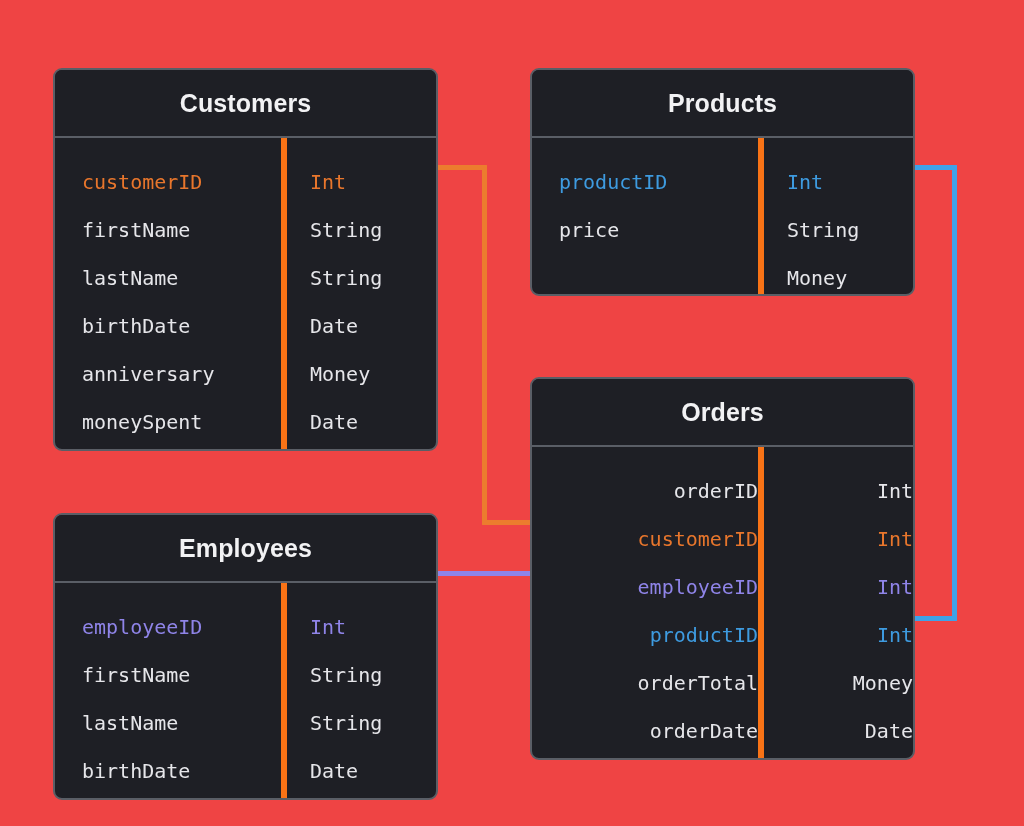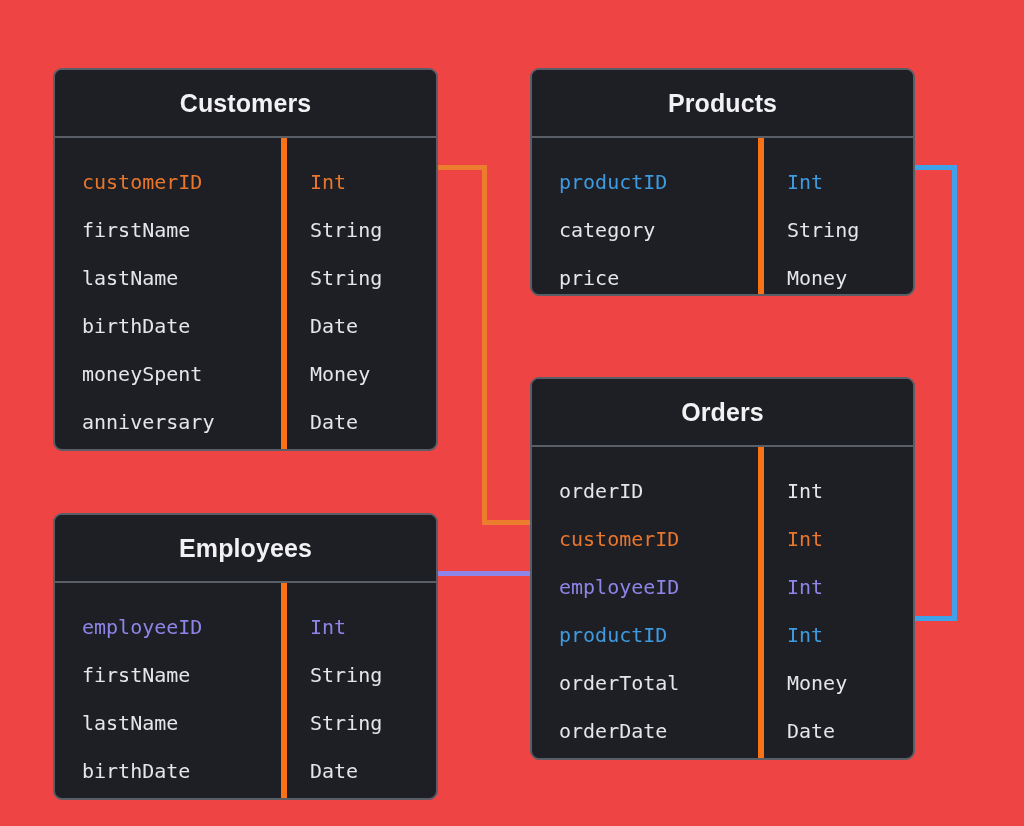--- a/index.html
+++ b/index.html
@@ -98,42 +98,41 @@
   <div class="table-box" style="left:53px; top:68px; width:385px; height:383px;">
     <div class="table-header">
       <span class="table-title">Customers</span>
     </div>
     <div class="table-body">
       <div class="col-names">
         <div class="cell k-orange">customerID</div>
         <div class="cell">firstName</div>
         <div class="cell">lastName</div>
         <div class="cell">birthDate</div>
+        <div class="cell">anniversary</div>
         <div class="cell">moneySpent</div>
-        <div class="cell">anniversary</div>
       </div>
       <div class="col-types">
         <div class="cell k-orange">Int</div>
         <div class="cell">String</div>
         <div class="cell">String</div>
         <div class="cell">Date</div>
         <div class="cell">Money</div>
         <div class="cell">Date</div>
       </div>
     </div>
   </div>
 
   <div class="table-box" style="left:530px; top:68px; width:385px; height:228px;">
     <div class="table-header">
       <span class="table-title">Products</span>
     </div>
     <div class="table-body">
       <div class="col-names">
         <div class="cell k-blue">productID</div>
-        <div class="cell">category</div>
         <div class="cell">price</div>
       </div>
       <div class="col-types">
         <div class="cell k-blue">Int</div>
         <div class="cell">String</div>
         <div class="cell">Money</div>
       </div>
     </div>
   </div>
 
@@ -150,21 +149,21 @@
       </div>
       <div class="col-types">
         <div class="cell k-purple">Int</div>
         <div class="cell">String</div>
         <div class="cell">String</div>
         <div class="cell">Date</div>
       </div>
     </div>
   </div>
 
-  <div class="table-box" style="left:530px; top:377px; width:385px; height:383px;">
+  <div class="table-box" style="left:530px; top:377px; width:385px; height:383px;text-align:right;">
     <div class="table-header">
       <span class="table-title">Orders</span>
     </div>
     <div class="table-body">
       <div class="col-names">
         <div class="cell">orderID</div>
         <div class="cell k-orange">customerID</div>
         <div class="cell k-purple">employeeID</div>
         <div class="cell k-blue">productID</div>
         <div class="cell">orderTotal</div>

